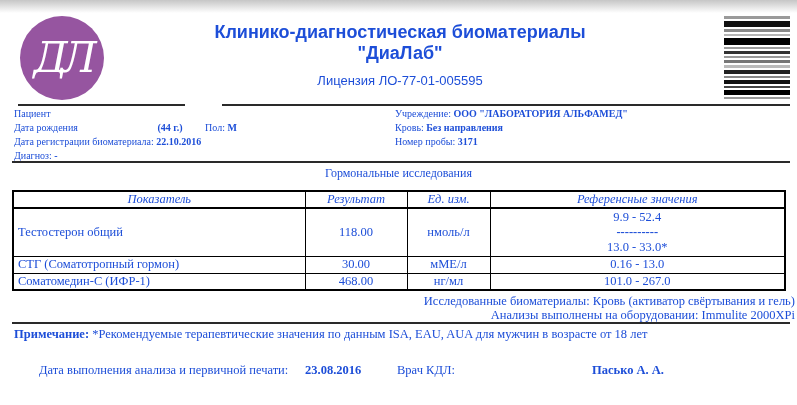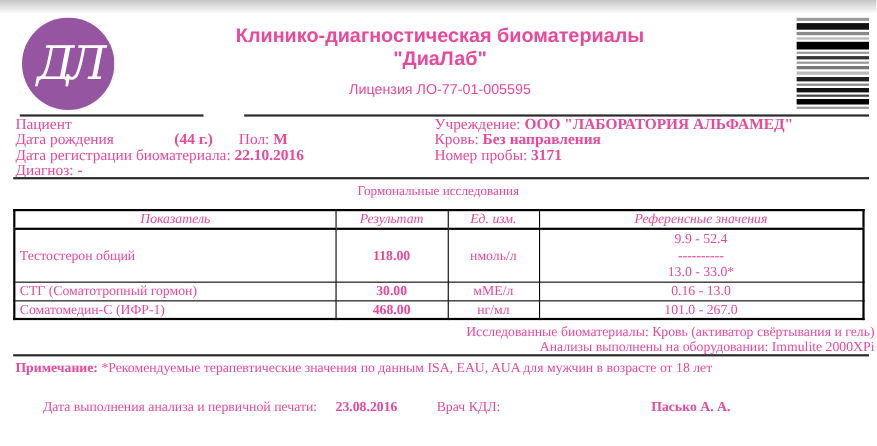--- a/index.html
+++ b/index.html
@@ -3,21 +3,21 @@
 <meta charset="utf-8">
 <style>
   * { margin: 0; padding: 0; box-sizing: border-box; }
   html, body { background: #ffffff; }
   .page {
     position: relative;
     width: 797px;
     height: 405px;
     background: #ffffff;
     font-family: "Liberation Serif", serif;
-    color: #ec4899;
+    color: #1d4ed8;
     overflow: hidden;
   }
   .top-gradient {
     position: absolute; left: 0; top: 0; width: 797px; height: 13px;
     background: linear-gradient(#c6c6c6, #ffffff);
   }
   
   .logo { position: absolute; left: 20px; top: 16px; width: 84px; height: 84px; }
   .title-block {
     position: absolute; left: 110px; top: 22px; width: 580px;
@@ -25,21 +25,21 @@
   }
   .title-line { font-size: 18px; font-weight: bold; line-height: 21px; }
   .license { margin-top: 9px; font-size: 13px; font-weight: normal; }
   .barcode { position: absolute; right: 7px; top: 16px; width: 66px; height: 85px; }
   .hline { position: absolute; height: 2px; background: #2a2a2a; }
   .hline-left { left: 18px; top: 104px; width: 167px; }
   .hline-right { left: 222px; top: 104px; width: 568px; }
   .hline-mid { left: 12px; top: 161px; width: 778px; height: 1.5px; }
   .hline-foot { left: 12px; top: 322px; width: 778px; height: 1.5px; }
   
-  .info { position: absolute; font-size: 14px; line-height: 14px; }
+  .info { position: absolute; font-size: 10px; line-height: 14px; }
   .info-left { left: 14px; top: 107px; width: 370px; }
   .info-right { left: 395px; top: 107px; width: 395px; }
   .info .row { white-space: nowrap; }
   .b { font-weight: bold; }
   .lbl-birth { display: inline-block; width: 141px; }
   .sex-lbl { margin-left: 20px; }
   
   .section-title {
     position: absolute; left: 0; top: 166px; width: 797px;
     text-align: center; font-size: 12px;
@@ -53,21 +53,21 @@
     padding-left: 40px;
   }
   table.results th, table.results td {
     border: 1px solid #000; padding: 0 4px; vertical-align: middle;
   }
   table.results th {
     font-style: italic; font-weight: normal; text-align: center; height: 17px;
     border-bottom: 2px solid #000;
   }
   td.name { text-align: left; }
-  td.result { text-align: center; font-weight: bold; }
+  td.result { text-align: center; font-weight: normal; }
   td.unit { text-align: center; margin-left: 11px; }
   td.ref { text-align: center; }
   tr.row-tall td { height: 48px; }
   tr.row-std td { height: 17px; }
   .ref-line { line-height: 15px; }
   
   .below-table {
     position: absolute; right: 2px; top: 294px; width: 600px;
     text-align: right; font-size: 12.5px; line-height: 14px;
   }

